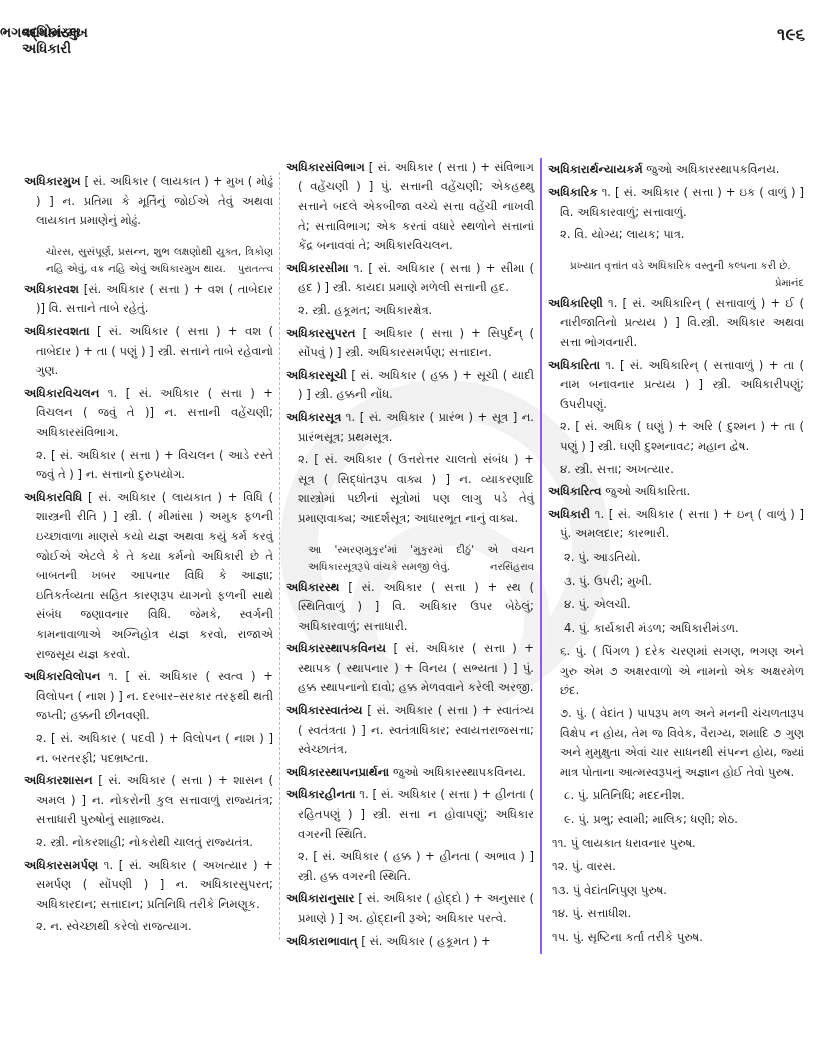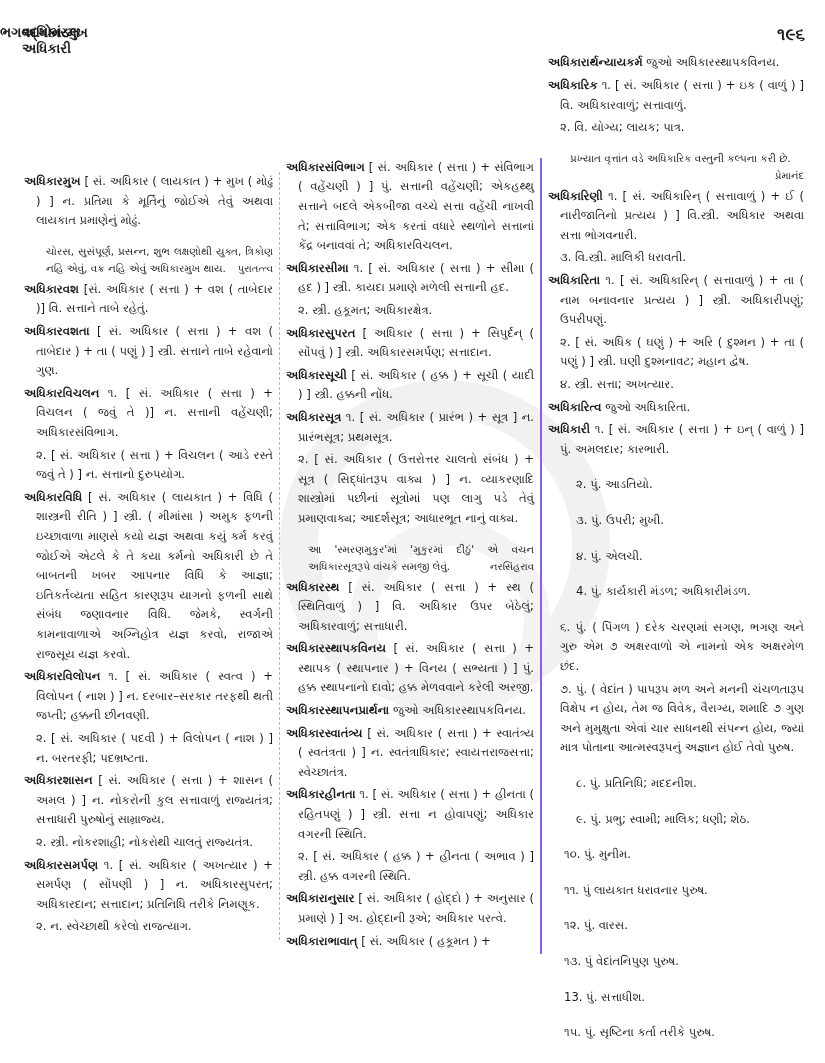--- a/index.html
+++ b/index.html
@@ -43,21 +43,21 @@
   }
   .col1 { width: 262px; border-right: 1px dashed #b8b8b8; }
   .col2 { width: 262px; border-right: 2px solid #8b5cf6; }
   .col3 { width: 268px; }
   .entry { margin: 0 0 3px 0; padding-left: 12px; text-indent: -12px; text-align: justify; }
   .head { font-weight: bold; }
   .sense { margin: 0 0 3px 0; padding-left: 12px; text-align: justify; }
   .quote { margin: 12px 0 3px 0; padding-left: 22px; font-size: 10.4px; line-height: 17px; text-align: justify; }
   .quote .src { float: right; font-size: 10px; }
   .quote:after { content: ""; display: block; clear: both; }
-  .num-sense { margin: 16px; padding-left: 12px; }
+  .num-sense { margin: 4px; padding-left: 12px; }
   .num-sense.wide { padding-left: 0; }
 </style>
 </head>
 <body>
 
 <div class="watermark"></div>
 <div class="watermark2"></div>
 
 <div class="header">
   <div class="guide-words">
@@ -88,47 +88,45 @@
       <div class="entry"><span class="head">અધિકારસંવિભાગ</span><span> [ સં. અધિકાર ( સત્તા ) + સંવિભાગ ( વહેંચણી ) ] પું. સત્તાની વહેંચણી; એકહથ્થુ સત્તાને બદલે એકબીજા વચ્ચે સત્તા વહેંચી નાખવી તે; સત્તાવિભાગ; એક કરતાં વધારે સ્થળોને સત્તાનાં કેંદ્ર બનાવવાં તે; અધિકારવિચલન.</span></div>
       <div class="entry"><span class="head">અધિકારસીમા</span><span> ૧. [ સં. અધિકાર ( સત્તા ) + સીમા ( હદ ) ] સ્ત્રી. કાયદા પ્રમાણે મળેલી સત્તાની હદ.</span></div>
       <div class="sense">૨. સ્ત્રી. હકૂમત; અધિકારક્ષેત્ર.</div>
       <div class="entry"><span class="head">અધિકારસુપરત</span><span> [ અધિકાર ( સત્તા ) + સિપુર્દન્ ( સોંપવું ) ] સ્ત્રી. અધિકારસમર્પણ; સત્તાદાન.</span></div>
       <div class="entry"><span class="head">અધિકારસૂચી</span><span> [ સં. અધિકાર ( હક્ક ) + સૂચી ( યાદી ) ] સ્ત્રી. હક્કની નોંધ.</span></div>
       <div class="entry"><span class="head">અધિકારસૂત્ર</span><span> ૧. [ સં. અધિકાર ( પ્રારંભ ) + સૂત્ર ] ન. પ્રારંભસૂત્ર; પ્રથમસૂત્ર.</span></div>
       <div class="sense">૨. [ સં. અધિકાર ( ઉત્તરોત્તર ચાલતો સંબંધ ) + સૂત્ર ( સિદ્ધાંતરૂપ વાક્ય ) ] ન. વ્યાકરણાદિ શાસ્ત્રોમાં પછીનાં સૂત્રોમાં પણ લાગુ પડે તેવું પ્રમાણવાક્ય; આદર્શસૂત્ર; આધારભૂત નાનું વાક્ય.</div>
       <div class="quote"><span>આ 'સ્મરણમુકુર'માં 'મુકુરમાં દીઠું' એ વચન અધિકારસૂત્રરૂપે વાંચકે સમજી લેવું.</span><span class="src">નરસિંહરાવ</span></div>
       <div class="entry"><span class="head">અધિકારસ્થ</span><span> [ સં. અધિકાર ( સત્તા ) + સ્થ ( સ્થિતિવાળું ) ] વિ. અધિકાર ઉપર બેઠેલું; અધિકારવાળું; સત્તાધારી.</span></div>
       <div class="entry"><span class="head">અધિકારસ્થાપકવિનય</span><span> [ સં. અધિકાર ( સત્તા ) + સ્થાપક ( સ્થાપનાર ) + વિનય ( સભ્યતા ) ] પું. હક્ક સ્થાપનાનો દાવો; હક્ક મેળવવાને કરેલી અરજી.</span></div>
+      <div class="entry"><span class="head">અધિકારસ્વાતંત્ર્ય</span><span> [ સં. અધિકાર ( સત્તા ) + સ્વાતંત્ર્ય ( સ્વતંત્રતા ) ] ન. સ્વતંત્રાધિકાર; સ્વાયત્તરાજસત્તા; સ્વેચ્છાતંત્ર.</span></div>
       <div class="entry"><span class="head">અધિકારસ્થાપનપ્રાર્થના</span><span> જુઓ અધિકારસ્થાપકવિનય.</span></div>
-      <div class="entry"><span class="head">અધિકારસ્વાતંત્ર્ય</span><span> [ સં. અધિકાર ( સત્તા ) + સ્વાતંત્ર્ય ( સ્વતંત્રતા ) ] ન. સ્વતંત્રાધિકાર; સ્વાયત્તરાજસત્તા; સ્વેચ્છાતંત્ર.</span></div>
       <div class="entry"><span class="head">અધિકારહીનતા</span><span> ૧. [ સં. અધિકાર ( સત્તા ) + હીનતા ( રહિતપણું ) ] સ્ત્રી. સત્તા ન હોવાપણું; અધિકાર વગરની સ્થિતિ.</span></div>
       <div class="sense">૨. [ સં. અધિકાર ( હક્ક ) + હીનતા ( અભાવ ) ] સ્ત્રી. હક્ક વગરની સ્થિતિ.</div>
       <div class="entry"><span class="head">અધિકારાનુસાર</span><span> [ સં. અધિકાર ( હોદ્દો ) + અનુસાર ( પ્રમાણે ) ] અ. હોદ્દાની રૂએ; અધિકાર પરત્વે.</span></div>
       <div class="entry"><span class="head">અધિકારાભાવાત્</span><span> [ સં. અધિકાર ( હકૂમત ) +</span></div>
     </div>
   <div class="col col3">
       <div class="entry"><span class="head">અધિકારાર્થન્યાયકર્મ</span><span> જુઓ અધિકારસ્થાપકવિનય.</span></div>
       <div class="entry"><span class="head">અધિકારિક</span><span> ૧. [ સં. અધિકાર ( સત્તા ) + ઇક ( વાળું ) ] વિ. અધિકારવાળું; સત્તાવાળું.</span></div>
       <div class="sense">૨. વિ. યોગ્ય; લાયક; પાત્ર.</div>
       <div class="quote"><span>પ્રખ્યાત વૃત્તાંત વડે અધિકારિક વસ્તુની કલ્પના કરી છે.</span><span class="src">પ્રેમાનંદ</span></div>
       <div class="entry"><span class="head">અધિકારિણી</span><span> ૧. [ સં. અધિકારિન્ ( સત્તાવાળું ) + ઈ ( નારીજાતિનો પ્રત્યય ) ] વિ.સ્ત્રી. અધિકાર અથવા સત્તા ભોગવનારી.</span></div>
-      <div class="sense">૩. વિ.સ્ત્રી. માલિકી ધરાવતી.</div>
       <div class="entry"><span class="head">અધિકારિતા</span><span> ૧. [ સં. અધિકારિન્ ( સત્તાવાળું ) + તા ( નામ બનાવનાર પ્રત્યય ) ] સ્ત્રી. અધિકારીપણું; ઉપરીપણું.</span></div>
       <div class="sense">૨. [ સં. અધિક ( ઘણું ) + અરિ ( દુશ્મન ) + તા ( પણું ) ] સ્ત્રી. ઘણી દુશ્મનાવટ; મહાન દ્વેષ.</div>
       <div class="sense">૪. સ્ત્રી. સત્તા; અખત્યાર.</div>
       <div class="entry"><span class="head">અધિકારિત્વ</span><span> જુઓ અધિકારિતા.</span></div>
       <div class="entry"><span class="head">અધિકારી</span><span> ૧. [ સં. અધિકાર ( સત્તા ) + ઇન્ ( વાળું ) ] પું. અમલદાર; કારભારી.</span></div>
       <div class="num-sense">૨. પું. આડતિયો.</div>
       <div class="num-sense">૩. પું. ઉપરી; મુખી.</div>
       <div class="num-sense">૪. પું. એલચી.</div>
       <div class="num-sense">4. પું. કાર્યકારી મંડળ; અધિકારીમંડળ.</div>
       <div class="sense">૬. પું. ( પિંગળ ) દરેક ચરણમાં સગણ, ભગણ અને ગુરુ એમ ૭ અક્ષરવાળો એ નામનો એક અક્ષરમેળ છંદ.</div>
       <div class="sense">૭. પું. ( વેદાંત ) પાપરૂપ મળ અને મનની ચંચળતારૂપ વિક્ષેપ ન હોય, તેમ જ વિવેક, વૈરાગ્ય, શમાદિ ૭ ગુણ અને મુમુક્ષુતા એવાં ચાર સાધનથી સંપન્ન હોય, જ્યાં માત્ર પોતાના આત્મસ્વરૂપનું અજ્ઞાન હોઈ તેવો પુરુષ.</div>
       <div class="num-sense">૮. પું. પ્રતિનિધિ; મદદનીશ.</div>
       <div class="num-sense">૯. પું. પ્રભુ; સ્વામી; માલિક; ધણી; શેઠ.</div>
-      <div class="num-sense wide">૧૦. પું. મુનીમ.</div>
       <div class="num-sense wide">૧૧. પું લાયકાત ધરાવનાર પુરુષ.</div>
       <div class="num-sense wide">૧૨. પું. વારસ.</div>
       <div class="num-sense wide">૧૩. પું વેદાંતનિપુણ પુરુષ.</div>
-      <div class="num-sense wide">13. પું. સત્તાધીશ.</div>
+      <div class="num-sense wide">૧૪. પું. સત્તાધીશ.</div>
       <div class="num-sense wide">૧૫. પું. સૃષ્ટિના કર્તા તરીકે પુરુષ.</div>
     </div>
 </div>
 
 </body></html>

